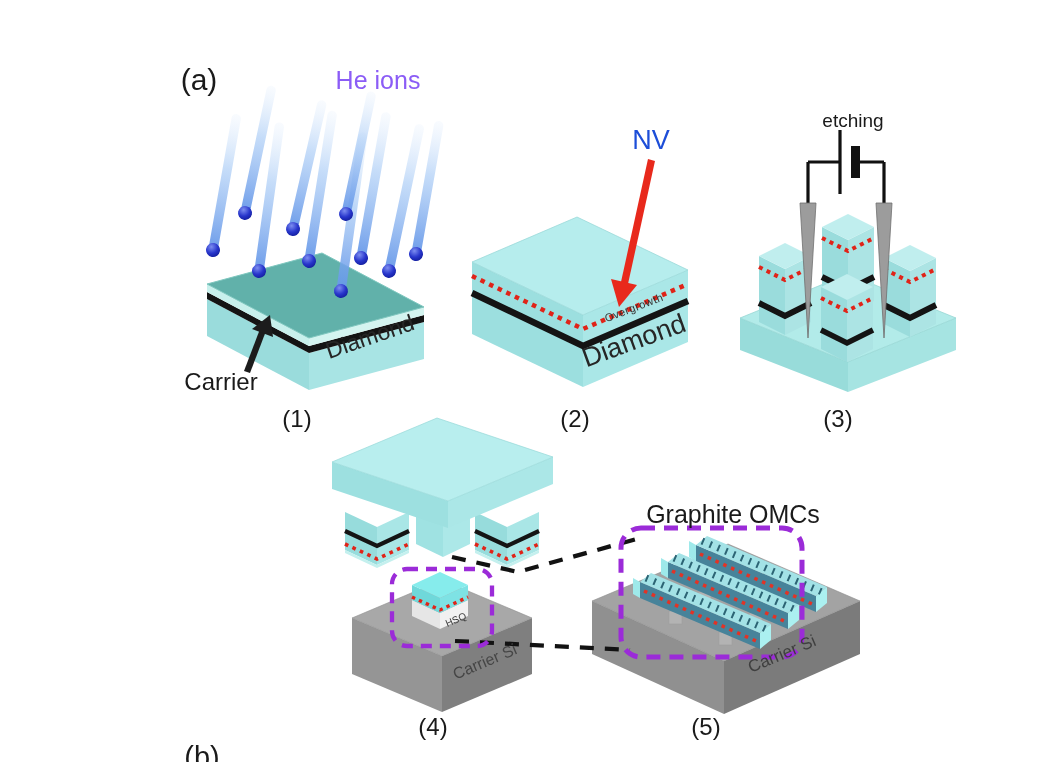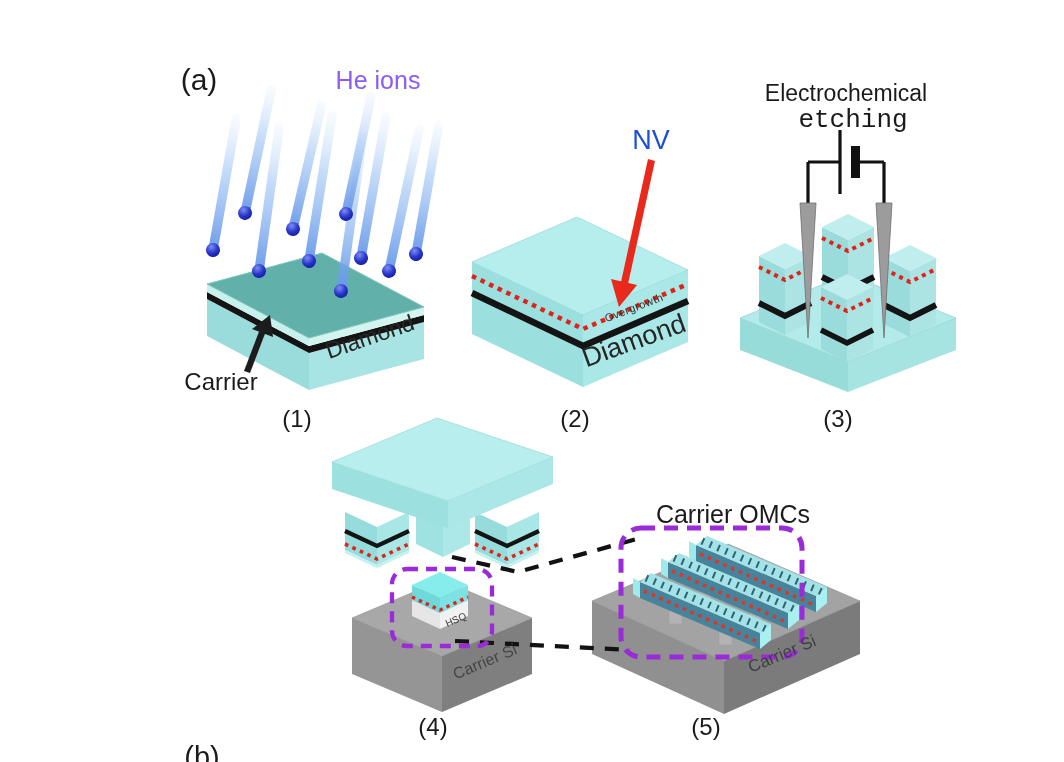--- a/index.html
+++ b/index.html
@@ -248,27 +248,26 @@
 <div class="lbl" style="left:378px;top:80px;font-size:25px;color:#8b5cf6;">He ions</div>
 <div class="lbl" style="left:221px;top:382px;font-size:24px;">Carrier</div>
 <div class="lbl" style="left:370px;top:337px;font-size:23px;color:#262626;transform:translate(-50%,-50%) rotate(-19deg);">Diamond</div>
 <div class="lbl" style="left:297px;top:419px;font-size:24px;">(1)</div>
 
 <div class="lbl" style="left:651px;top:140px;font-size:27px;color:#1d4ed8;">NV</div>
 <div class="lbl" style="left:634px;top:308px;font-size:11px;color:#333333;letter-spacing:0.5px;transform:translate(-50%,-50%) rotate(-21deg);">Overgrowth</div>
 <div class="lbl" style="left:634px;top:341px;font-size:27px;color:#262626;transform:translate(-50%,-50%) rotate(-20deg);">Diamond</div>
 <div class="lbl" style="left:575px;top:419px;font-size:24px;">(2)</div>
 
-<div class="lbl" style="left:846px;top:93px;font-size:23px;">Electrochemical</div>
-<div class="lbl" style="left:853px;top:120px;font-size:26px;font-family:Liberation Mono, monospace;">etching</div>
+<div class="lbl" style="left:853px;top:120px;font-size:19px;">etching</div>
 <div class="lbl" style="left:838px;top:419px;font-size:24px;">(3)</div>
 
 <div class="lbl" style="left:456px;top:620px;font-size:10px;color:#3a3a3a;transform:translate(-50%,-50%) rotate(-23deg);">HSQ</div>
 <div class="lbl" style="left:485px;top:662px;font-size:16px;color:#464646;transform:translate(-50%,-50%) rotate(-23deg);">Carrier Si</div>
 <div class="lbl" style="left:433px;top:727px;font-size:24px;">(4)</div>
 
-<div class="lbl" style="left:733px;top:514px;font-size:25px;">Carrier OMCs</div>
+<div class="lbl" style="left:733px;top:514px;font-size:25px;">Graphite OMCs</div>
 <div class="lbl" style="left:782px;top:654px;font-size:17px;color:#3f3f3f;transform:translate(-50%,-50%) rotate(-23deg);">Carrier Si</div>
 <div class="lbl" style="left:706px;top:727px;font-size:24px;">(5)</div>
 
 <div class="lbl" style="left:202px;top:757px;font-size:29px;">(b)</div>
 
 </div>
 
 </body></html>

